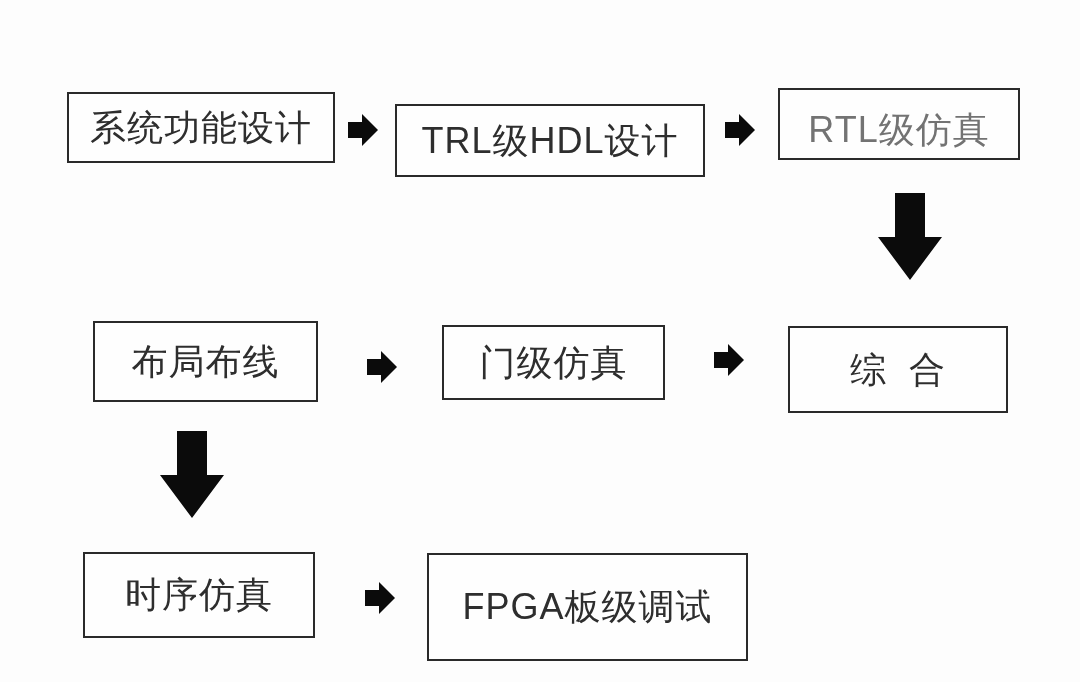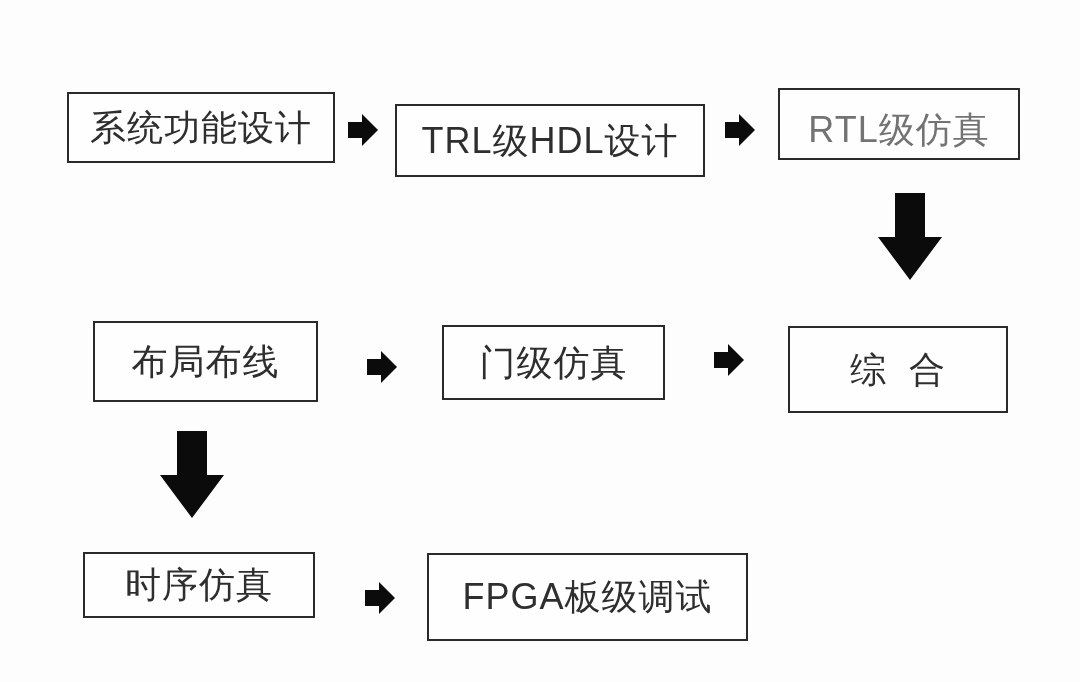--- a/index.html
+++ b/index.html
@@ -56,24 +56,24 @@
     </div>
     <div class="node" style="left: 93px; top: 321px; width: 225px; height: 81px; border-color: rgb(42, 42, 42);">
       <span class="node-label" style="color: rgb(46, 46, 46);">布局布线</span>
     </div>
     <div class="node" style="left: 442px; top: 325px; width: 223px; height: 75px; border-color: rgb(42, 42, 42);">
       <span class="node-label" style="color: rgb(46, 46, 46);">门级仿真</span>
     </div>
     <div class="node" style="left: 788px; top: 326px; width: 220px; height: 87px; border-color: rgb(42, 42, 42);">
       <span class="node-label" style="color: rgb(46, 46, 46);">综  合</span>
     </div>
-    <div class="node" style="left: 83px; top: 552px; width: 232px; height: 66px; border-color: rgb(42, 42, 42);">
+    <div class="node" style="left: 83px; top: 552px; width: 232px; height: 86px; border-color: rgb(42, 42, 42);">
       <span class="node-label" style="color: rgb(46, 46, 46);">时序仿真</span>
     </div>
-    <div class="node" style="left: 427px; top: 553px; width: 321px; height: 88px; border-color: rgb(42, 42, 42); justify-content: center;">
+    <div class="node" style="left: 427px; top: 553px; width: 321px; height: 108px; border-color: rgb(42, 42, 42); justify-content: center;">
       <span class="node-label" style="color: rgb(46, 46, 46);">FPGA板级调试</span>
     </div>
     <div class="arrow right" style="left: 348px; top: 114px;">
       <svg width="30" height="32" viewBox="0 0 30 32">
         <polygon points="0,8 14,8 14,0 30,16 14,32 14,24 0,24" fill="#0b0b0b"></polygon>
       </svg>
     </div>
     <div class="arrow right" style="left: 725px; top: 114px;">
       <svg width="30" height="32" viewBox="0 0 30 32">
         <polygon points="0,8 14,8 14,0 30,16 14,32 14,24 0,24" fill="#0b0b0b"></polygon>

